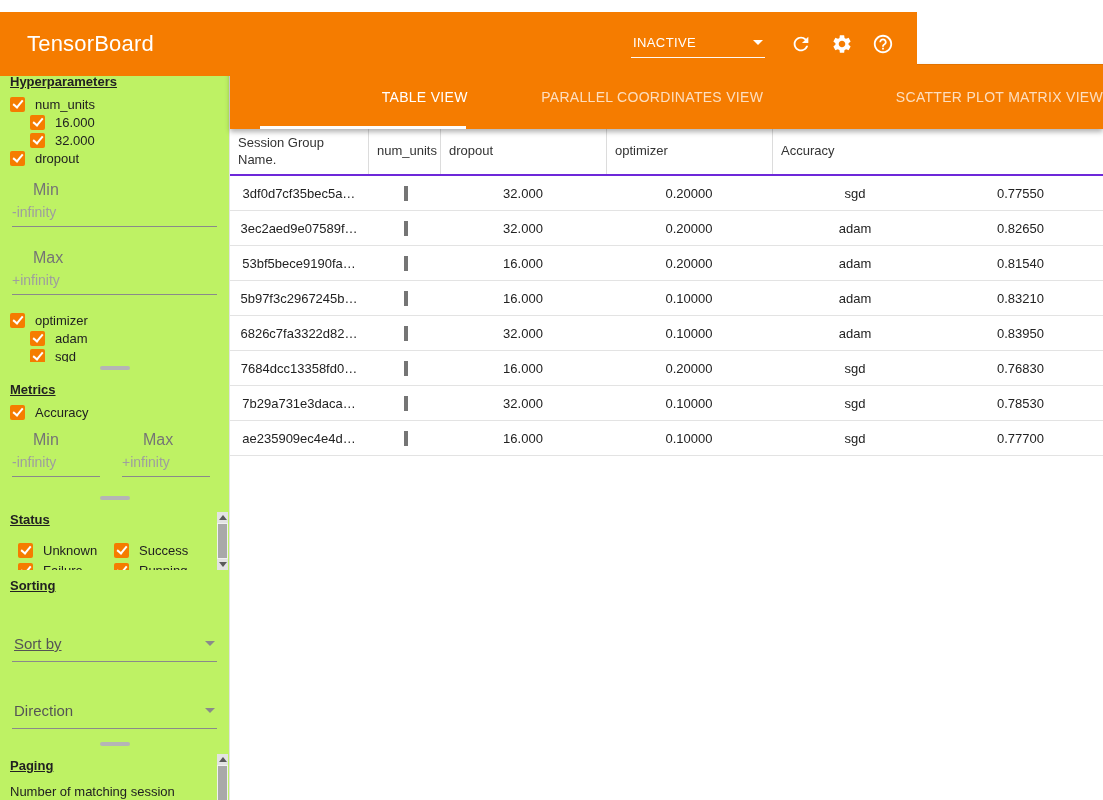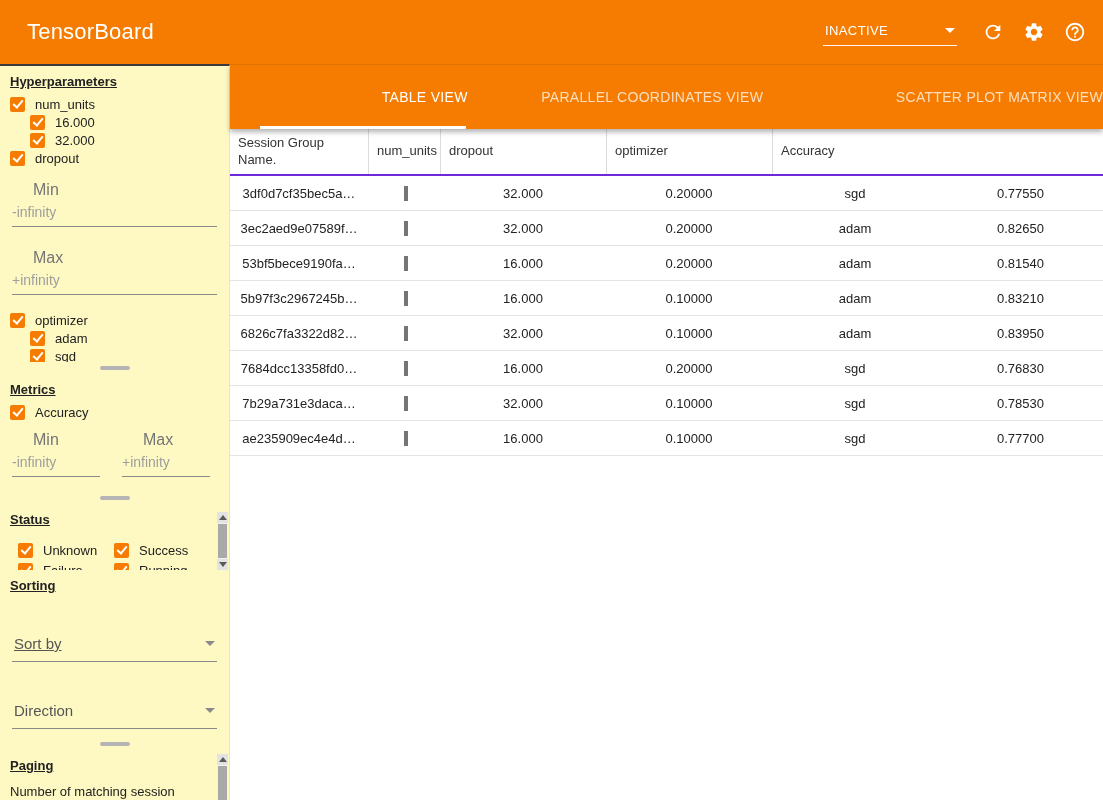--- a/index.html
+++ b/index.html
@@ -1,33 +1,33 @@
 <!DOCTYPE html>
 <html><head>
 <meta charset="utf-8">
 <style>
   * { margin:0; padding:0; box-sizing:border-box; }
   html, body { width:1103px; height:800px; }
   body { font-family:"Liberation Sans","DejaVu Sans",sans-serif; background:#fff; overflow:hidden; position:relative; }
 
   
-  .app-header { position:absolute; top:0; left:0; width:1103px; height:64px; background:#f57c00; display:flex; align-items:center; color:#fff; z-index:30; }
+  .app-header { position:absolute; top:12px; left:0; width:917px; height:64px; background:#f57c00; display:flex; align-items:center; color:#fff; z-index:30; }
   .logo { font-size:22px; font-weight:400; margin-left:27px; letter-spacing:.2px; }
   .nav-tabs { display:flex; height:64px; margin-left:38px; }
   .nav-tab { position:relative; display:flex; align-items:center; padding:0 30px; font-size:14px; letter-spacing:.4px; color:rgba(255,255,255,.75); cursor:pointer; }
   .nav-tab.active { color:#fff; }
   .nav-tab.active::after { content:""; position:absolute; left:27px; right:27px; bottom:4px; height:2px; background:#fff; }
-  .header-right { margin-left:auto; display:flex; align-items:center; gap:15px; padding-right:15px; }
+  .header-right { margin-left:auto; display:flex; align-items:center; gap:15px; padding-right:21px; }
   .reload-select { width:134px; display:flex; align-items:center; justify-content:space-between; border-bottom:1px solid rgba(255,255,255,.95); padding:4px 2px 7px 2px; font-size:13px; letter-spacing:.4px; cursor:pointer; margin-right:8px; }
   .caret-down-white { width:0; height:0; border-left:5px solid transparent; border-right:5px solid transparent; border-top:5px solid #fff; }
   .icon-btn { width:26px; height:26px; display:flex; align-items:center; justify-content:center; cursor:pointer; }
   .icon-btn svg { width:22px; height:22px; fill:#fff; }
 
   
-  .sidebar { position:absolute; top:64px; left:0; width:230px; height:736px; background:#fef9c3; border-top:2px solid #3a3a3a; border-right:1px solid #e2e2e2; overflow:hidden; }
+  .sidebar { position:absolute; top:64px; left:0; width:230px; height:736px; background:#bef264; border-top:2px solid #3a3a3a; border-right:1px solid #e2e2e2; overflow:hidden; }
   .pane { position:relative; padding:6px 10px 0 10px; overflow:hidden; }
   .pane-title { display:inline-block; font-size:13px; font-weight:700; color:#212121; text-decoration:underline; margin-bottom:6px; }
   .check-row { display:flex; align-items:center; height:18px; font-size:13px; color:#212121; cursor:pointer; }
   .check-row.indent { padding-left:20px; }
   .cbx { width:15px; height:15px; border-radius:2px; background:#f57c00; position:relative; margin-right:10px; flex:none; }
   .cbx::after { content:""; position:absolute; left:4.5px; top:1.5px; width:4px; height:8px; border:solid #fff; border-width:0 2px 2px 0; transform:rotate(40deg); }
   .m-field { margin:14px 2px 0 2px; }
   .m-field.gap-lg { margin-top:22px; }
   .m-field label { display:block; font-size:16px; color:#757575; margin-bottom:2px;margin-left:21px; }
   .m-field input { width:100%; border:none; outline:none; border-bottom:1px solid #8a8a8a; background:transparent; font-size:14px; font-family:inherit; color:#212121; padding:3px 0 6px 0; }

